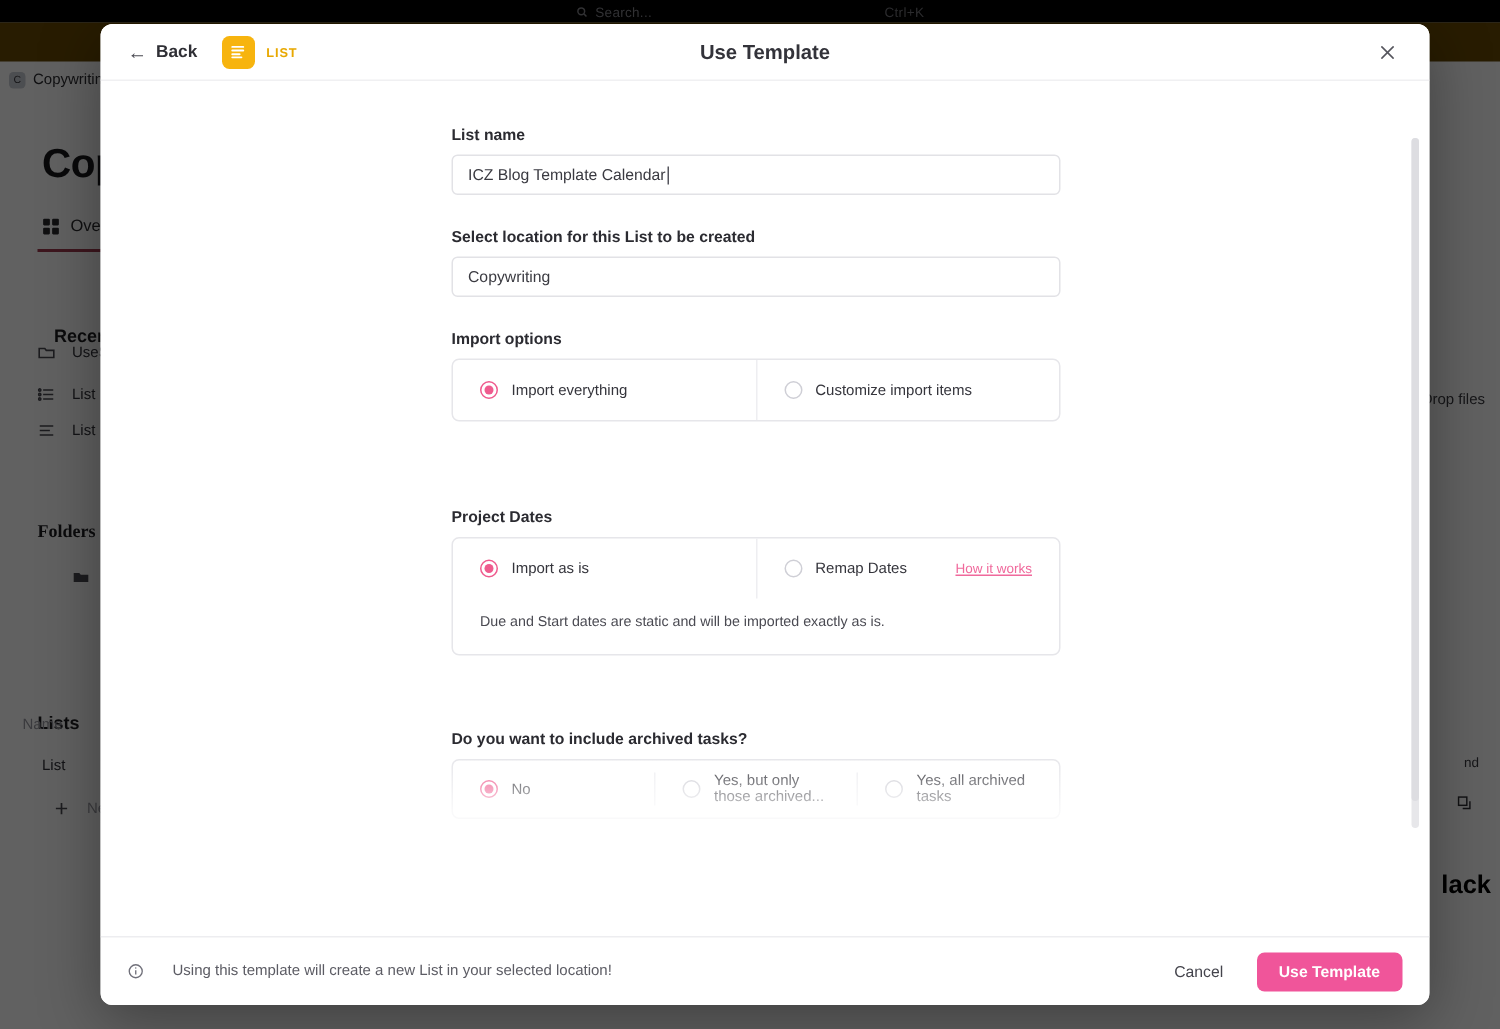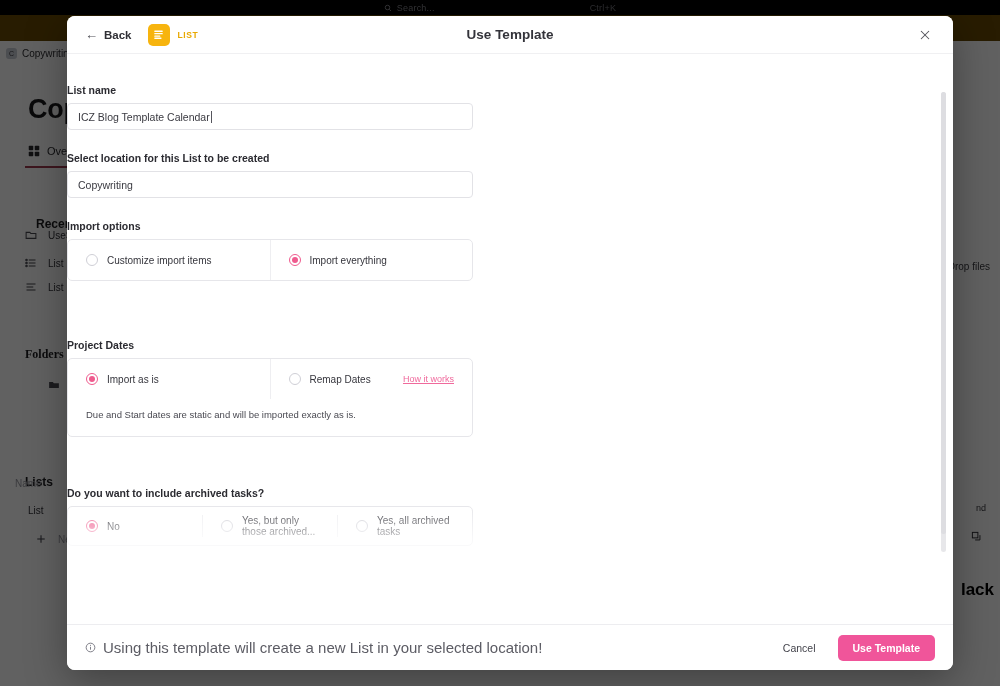--- a/index.html
+++ b/index.html
@@ -120,21 +120,21 @@
   }
   .close-btn svg { width: 12px; height: 12px; display: block; }
 
   .modal-body {
     flex: 1; position: relative; overflow: hidden; background: #fff;
   }
   .body-scroll {
     position: absolute; inset: 0; padding: 30px 0 0 0;
   }
 
-  .form-col { width: 406px; }
+  .form-col { width: 406px; margin-left: 234px; }
 
   .field-label {
     font-size: 10.5px; font-weight: 600; color: #2b2b31; margin-bottom: 7px;
   }
   .text-input {
     height: 27px; border: 1px solid #e2e2e6; border-radius: 4px;
     display: flex; align-items: center; padding: 0 10px;
     font-size: 10.5px; color: #3a3a41; background: #fff;
   }
   .caret {
@@ -202,22 +202,22 @@
   .modal-scrollbar::before {
     content: ""; position: absolute; left: 0; top: 0; width: 5px; height: 442px;
     background: #dddde1; border-radius: 3px;
   }
 
   .modal-footer {
     flex: none; height: 46px; border-top: 1px solid #ededf0;
     display: flex; align-items: center; padding: 0 18px; background: #fff;
   }
   .footer-note {
-    display: flex; align-items: center; gap: 7px;
-    font-size: 15px; color: #5c5c64;
+    display: flex; align-items: center; gap: 19px;
+    font-size: 10px; color: #5c5c64;
   }
   .info-icon { width: 11px; height: 11px; display: block; color: #70707a; }
   .footer-actions { margin-left: auto; display: flex; align-items: center; gap: 16px; }
   .btn-cancel {
     font-size: 10.5px; color: #44444c; cursor: pointer; padding: 4px 6px;
   }
   .btn-primary {
     background: #f0559a; color: #fff; font-size: 10.5px; font-weight: 600;
     border: none; border-radius: 5px; padding: 7px 15px; cursor: pointer;
     font-family: "Liberation Sans", sans-serif;
@@ -375,26 +375,26 @@
         <div class="text-input">
           <span placeholder="Select location">Copywriting</span>
         </div>
 
         <div class="gap-22"></div>
 
         <div class="field-label">Import options</div>
         <div class="opt-box">
           <div class="opt-row">
             <div class="opt-cell">
+              <span class="radio checked"></span>
+              <span>Import everything</span>
+            </div>
+            <div class="opt-cell">
               <span class="radio"></span>
               <span>Customize import items</span>
-            </div>
-            <div class="opt-cell">
-              <span class="radio checked"></span>
-              <span>Import everything</span>
             </div>
           </div>
         </div>
 
         <div class="gap-58"></div>
 
         <div class="field-label">Project Dates</div>
         <div class="opt-box">
           <div class="opt-row">
             <div class="opt-cell">

